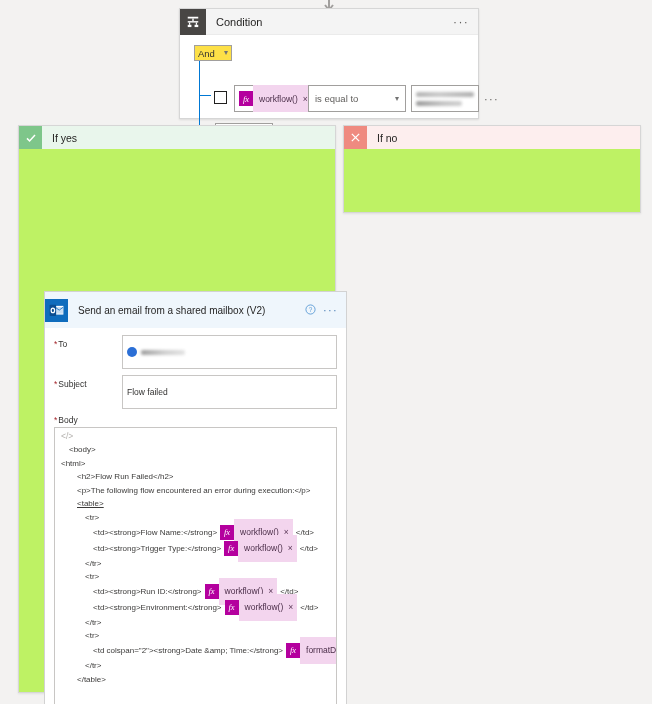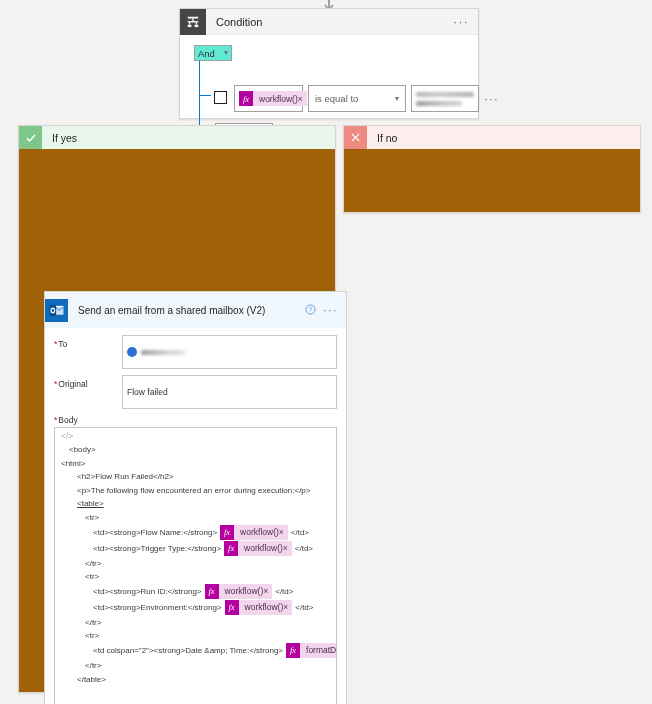--- a/index.html
+++ b/index.html
@@ -40,21 +40,21 @@
     color: #605e5c; letter-spacing: 1.3px; font-size: 12px;
     padding-right: 9px; line-height: 10px; cursor: pointer;
   }
 
   .cond-body { position: relative; padding: 10px 0 0 14px; }
 
   .and-select {
     position: relative; z-index: 2;
     display: inline-flex; align-items: center; justify-content: space-between;
     width: 38px; height: 16px; padding: 0 3px;
-    border: 1px solid #a19f9d; background: #5eead4; font-size: 9.5px; color: #323130;
+    border: 1px solid #a19f9d; background: #fde047; font-size: 9.5px; color: #323130;
   }
   .chev { color: #737373; font-size: 8px; line-height: 8px; }
 
   
   .tree-v { position: absolute; left: 19px; top: 26px; width: 1px; height: 75px; background: #0078d4; }
   .tree-h1 { position: absolute; left: 19px; top: 60px; width: 12px; height: 1px; background: #0078d4; }
   .tree-h2 { position: absolute; left: 19px; top: 100px; width: 16px; height: 1px; background: #0078d4; }
 
   .cond-row { position: absolute; left: 31px; top: 50px; display: flex; align-items: flex-start; }
   .cond-check {
@@ -76,38 +76,38 @@
   .redact.l2 { width: 46px; background: linear-gradient(90deg,#9a9a9a,#c4c4c4 60%,#cfcfcf); }
 
   
   .token { display: inline-flex; align-items: center; height: 15px; vertical-align: middle; }
   .token .fx {
     background: #a4262c00; background-color: #b4009e; color: #fff;
     width: 14px; height: 15px; display: flex; align-items: center; justify-content: center;
     font-style: italic; font-size: 8.5px; font-family: Liberation Serif, serif;
   }
   .token .tk-body {
-    background: #f3d5ee; color: #4b2e49; height: 15px;
-    display: flex; align-items: center; padding: 0 4px 0 6px;
+    background: #f3d5ee; color: #4b2e49; height: 27px;
+    display: flex; align-items: center; gap: 5px; padding: 0 4px 0 6px;
     font-size: 8.5px; white-space: nowrap;
   }
   .token .tk-x { color: #5c3a59; font-size: 8.5px; cursor: pointer; }
 
   .add-btn {
     position: absolute; left: 35px; top: 88px;
     display: inline-flex; align-items: center; gap: 6px;
     height: 20px; padding: 0 8px;
     border: 1px solid #a19f9d; background: #fff; font-size: 10px; color: #201f1e;
     cursor: pointer;
   }
   .plus { color: #323130; font-size: 11px; line-height: 10px; }
 
   
   .branch {
-    position: absolute; background: #a16207;
+    position: absolute; background: #bef264;
     border: 1px solid #d6d6d6; box-shadow: 0 1px 2px rgba(0,0,0,0.08);
   }
   .branch-yes { left: 18px; top: 125px; width: 318px; height: 568px; }
   .branch-no  { left: 343px; top: 125px; width: 298px; height: 88px; }
 
   .branch-head { display: flex; align-items: center; height: 23px; }
   .head-yes { background: #e9f6ec; }
   .head-no  { background: #fdeeee; }
   .head-badge { width: 23px; height: 23px; display: flex; align-items: center; justify-content: center; flex: 0 0 23px; }
   .badge-yes { background: #7ec68a; }
@@ -263,21 +263,21 @@
           <div class="finput">
             <span class="people-chip">
               <span class="avatar av-blue"></span>
               <span class="name-blur"></span>
             </span>
           </div>
         </div>
 
         <div class="frow">
           <div class="flabel">
-            <span class="req">*</span><span>Original</span>
+            <span class="req">*</span><span>Subject</span>
           </div>
           <div class="finput">Flow failed</div>
         </div>
 
         <div class="body-label">
           <span class="req">*</span><span>Body</span>
         </div>
 
         <div class="body-box">
           <div class="code-tag">&lt;/&gt;</div>

